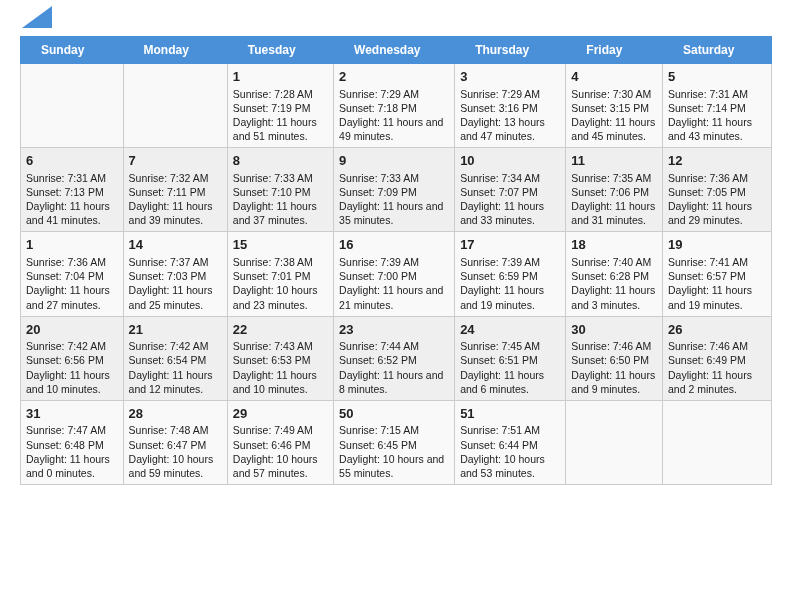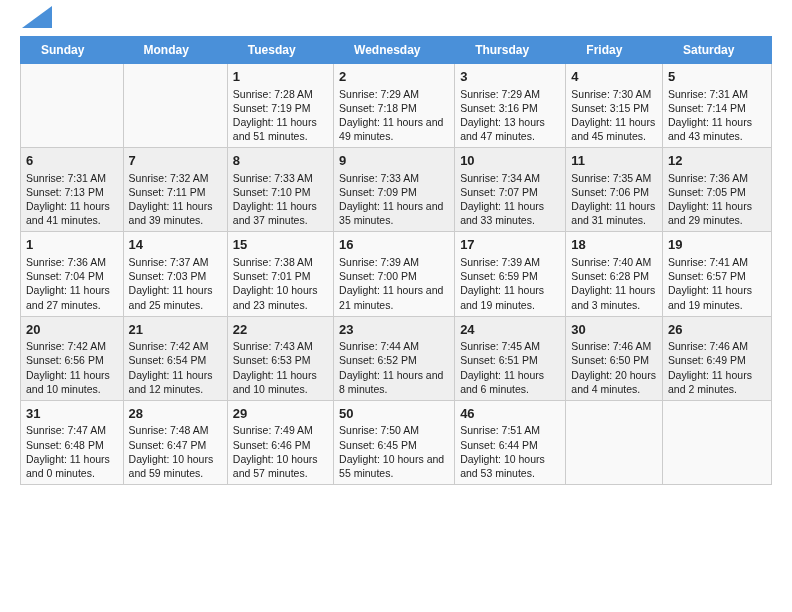--- a/index.html
+++ b/index.html
@@ -148,27 +148,27 @@
           <td><span class="day-num">17</span><span>Sunrise: 7:39 AM</span><br><span>Sunset: 6:59 PM</span><br><span>Daylight: 11 hours and 19 minutes.</span></td>
           <td><span class="day-num">18</span><span>Sunrise: 7:40 AM</span><br><span>Sunset: 6:28 PM</span><br><span>Daylight: 11 hours and 3 minutes.</span></td>
           <td><span class="day-num">19</span><span>Sunrise: 7:41 AM</span><br><span>Sunset: 6:57 PM</span><br><span>Daylight: 11 hours and 19 minutes.</span></td>
         </tr>
         <tr>
           <td><span class="day-num">20</span><span>Sunrise: 7:42 AM</span><br><span>Sunset: 6:56 PM</span><br><span>Daylight: 11 hours and 10 minutes.</span></td>
           <td><span class="day-num">21</span><span>Sunrise: 7:42 AM</span><br><span>Sunset: 6:54 PM</span><br><span>Daylight: 11 hours and 12 minutes.</span></td>
           <td><span class="day-num">22</span><span>Sunrise: 7:43 AM</span><br><span>Sunset: 6:53 PM</span><br><span>Daylight: 11 hours and 10 minutes.</span></td>
           <td><span class="day-num">23</span><span>Sunrise: 7:44 AM</span><br><span>Sunset: 6:52 PM</span><br><span>Daylight: 11 hours and 8 minutes.</span></td>
           <td><span class="day-num">24</span><span>Sunrise: 7:45 AM</span><br><span>Sunset: 6:51 PM</span><br><span>Daylight: 11 hours and 6 minutes.</span></td>
-          <td><span class="day-num">30</span><span>Sunrise: 7:46 AM</span><br><span>Sunset: 6:50 PM</span><br><span>Daylight: 20 hours and 4 minutes.</span></td>
+          <td><span class="day-num">30</span><span>Sunrise: 7:46 AM</span><br><span>Sunset: 6:50 PM</span><br><span>Daylight: 11 hours and 9 minutes.</span></td>
           <td><span class="day-num">26</span><span>Sunrise: 7:46 AM</span><br><span>Sunset: 6:49 PM</span><br><span>Daylight: 11 hours and 2 minutes.</span></td>
         </tr>
         <tr>
           <td><span class="day-num">31</span><span>Sunrise: 7:47 AM</span><br><span>Sunset: 6:48 PM</span><br><span>Daylight: 11 hours and 0 minutes.</span></td>
           <td><span class="day-num">28</span><span>Sunrise: 7:48 AM</span><br><span>Sunset: 6:47 PM</span><br><span>Daylight: 10 hours and 59 minutes.</span></td>
           <td><span class="day-num">29</span><span>Sunrise: 7:49 AM</span><br><span>Sunset: 6:46 PM</span><br><span>Daylight: 10 hours and 57 minutes.</span></td>
-          <td><span class="day-num">50</span><span>Sunrise: 7:50 AM</span><br><span>Sunset: 6:45 PM</span><br><span>Daylight: 10 hours and 55 minutes.</span></td>
-          <td><span class="day-num">46</span><span>Sunrise: 7:51 AM</span><br><span>Sunset: 6:44 PM</span><br><span>Daylight: 10 hours and 53 minutes.</span></td>
+          <td><span class="day-num">50</span><span>Sunrise: 7:15 AM</span><br><span>Sunset: 6:45 PM</span><br><span>Daylight: 10 hours and 55 minutes.</span></td>
+          <td><span class="day-num">51</span><span>Sunrise: 7:51 AM</span><br><span>Sunset: 6:44 PM</span><br><span>Daylight: 10 hours and 53 minutes.</span></td>
           <td class="empty-cell">&nbsp;</td>
           <td class="empty-cell">&nbsp;</td>
         </tr>
       </tbody>
   </table>
 </div>
 
 </body></html>

